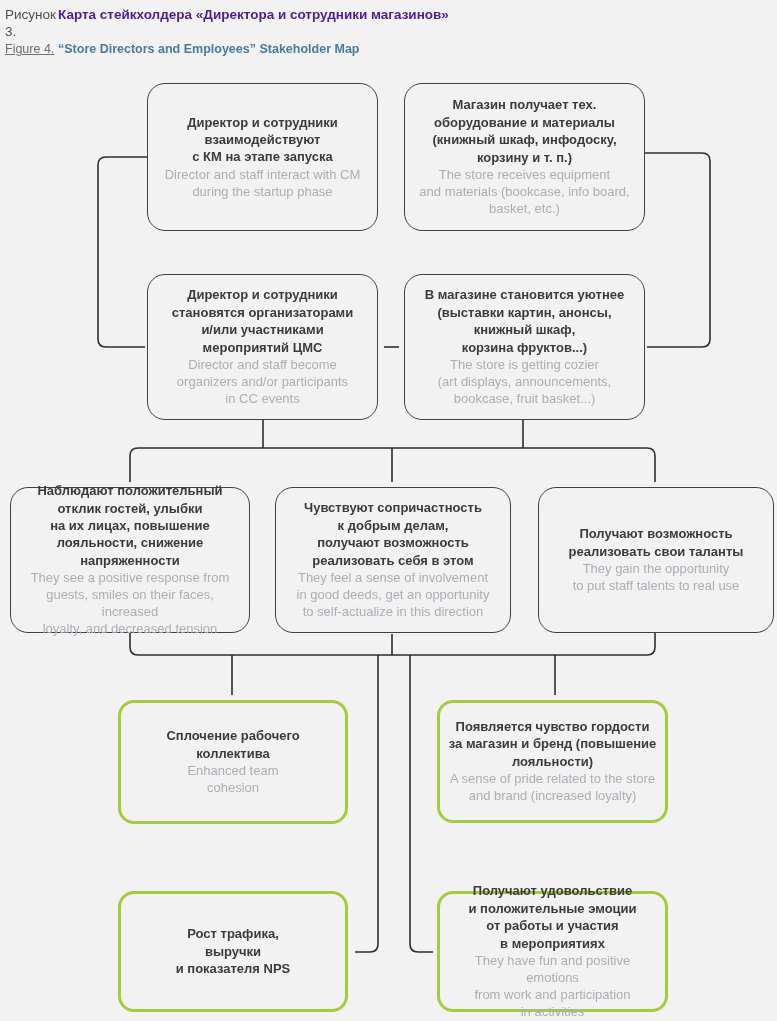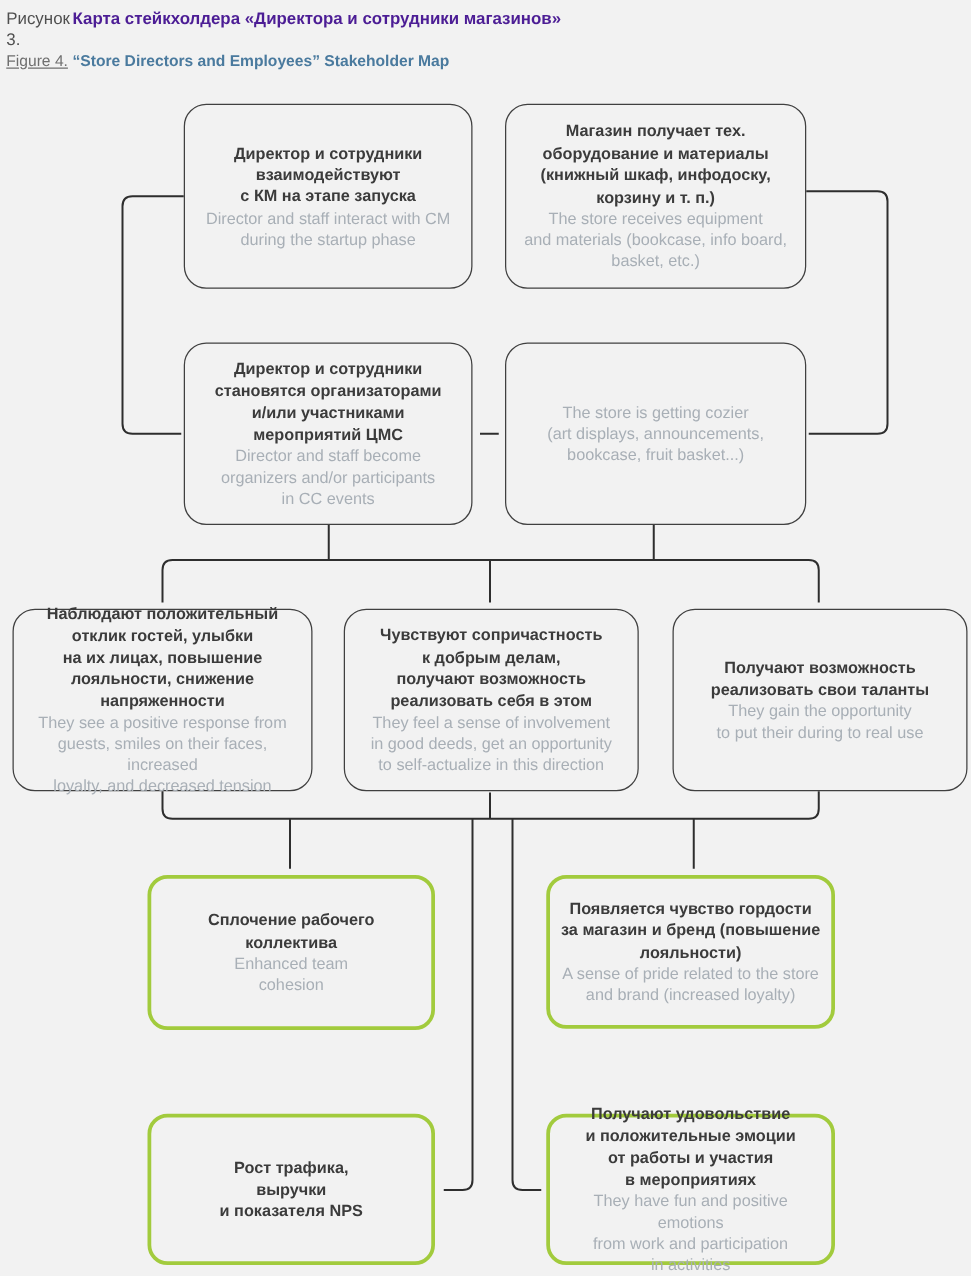--- a/index.html
+++ b/index.html
@@ -95,20 +95,24 @@
   <div class="node" id="b3">
     <span class="ru">Директор и сотрудники
 становятся организаторами
 и/или участниками
 мероприятий ЦМС</span>
     <span class="en">Director and staff become
 organizers and/or participants
 in CC events</span>
   </div>
   <div class="node" id="b4">
+    <span class="ru">В магазине становится уютнее
+(выставки картин, анонсы,
+книжный шкаф,
+корзина фруктов...)</span>
     <span class="en">The store is getting cozier
 (art displays, announcements,
 bookcase, fruit basket...)</span>
   </div>
   <div class="node" id="b5">
     <span class="ru">Наблюдают положительный
 отклик гостей, улыбки
 на их лицах, повышение
 лояльности, снижение
 напряженности</span>
@@ -122,21 +126,21 @@
 получают возможность
 реализовать себя в этом</span>
     <span class="en">They feel a sense of involvement
 in good deeds, get an opportunity
 to self-actualize in this direction</span>
   </div>
   <div class="node" id="b7">
     <span class="ru">Получают возможность
 реализовать свои таланты</span>
     <span class="en">They gain the opportunity
-to put their during to real use</span>
+to put staff talents to real use</span>
   </div>
   <div class="node green" id="g1">
     <span class="ru">Сплочение рабочего коллектива</span>
     <span class="en">Enhanced team
 cohesion</span>
   </div>
   <div class="node green" id="g2">
     <span class="ru">Появляется чувство гордости
 за магазин и бренд (повышение
 лояльности)</span>

